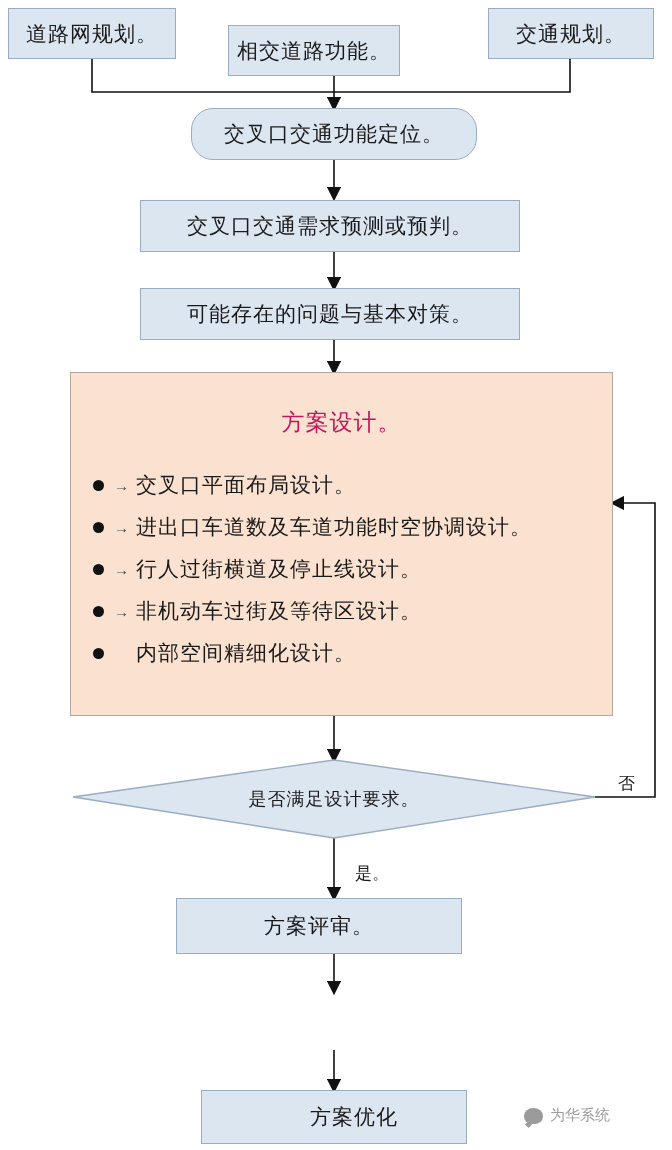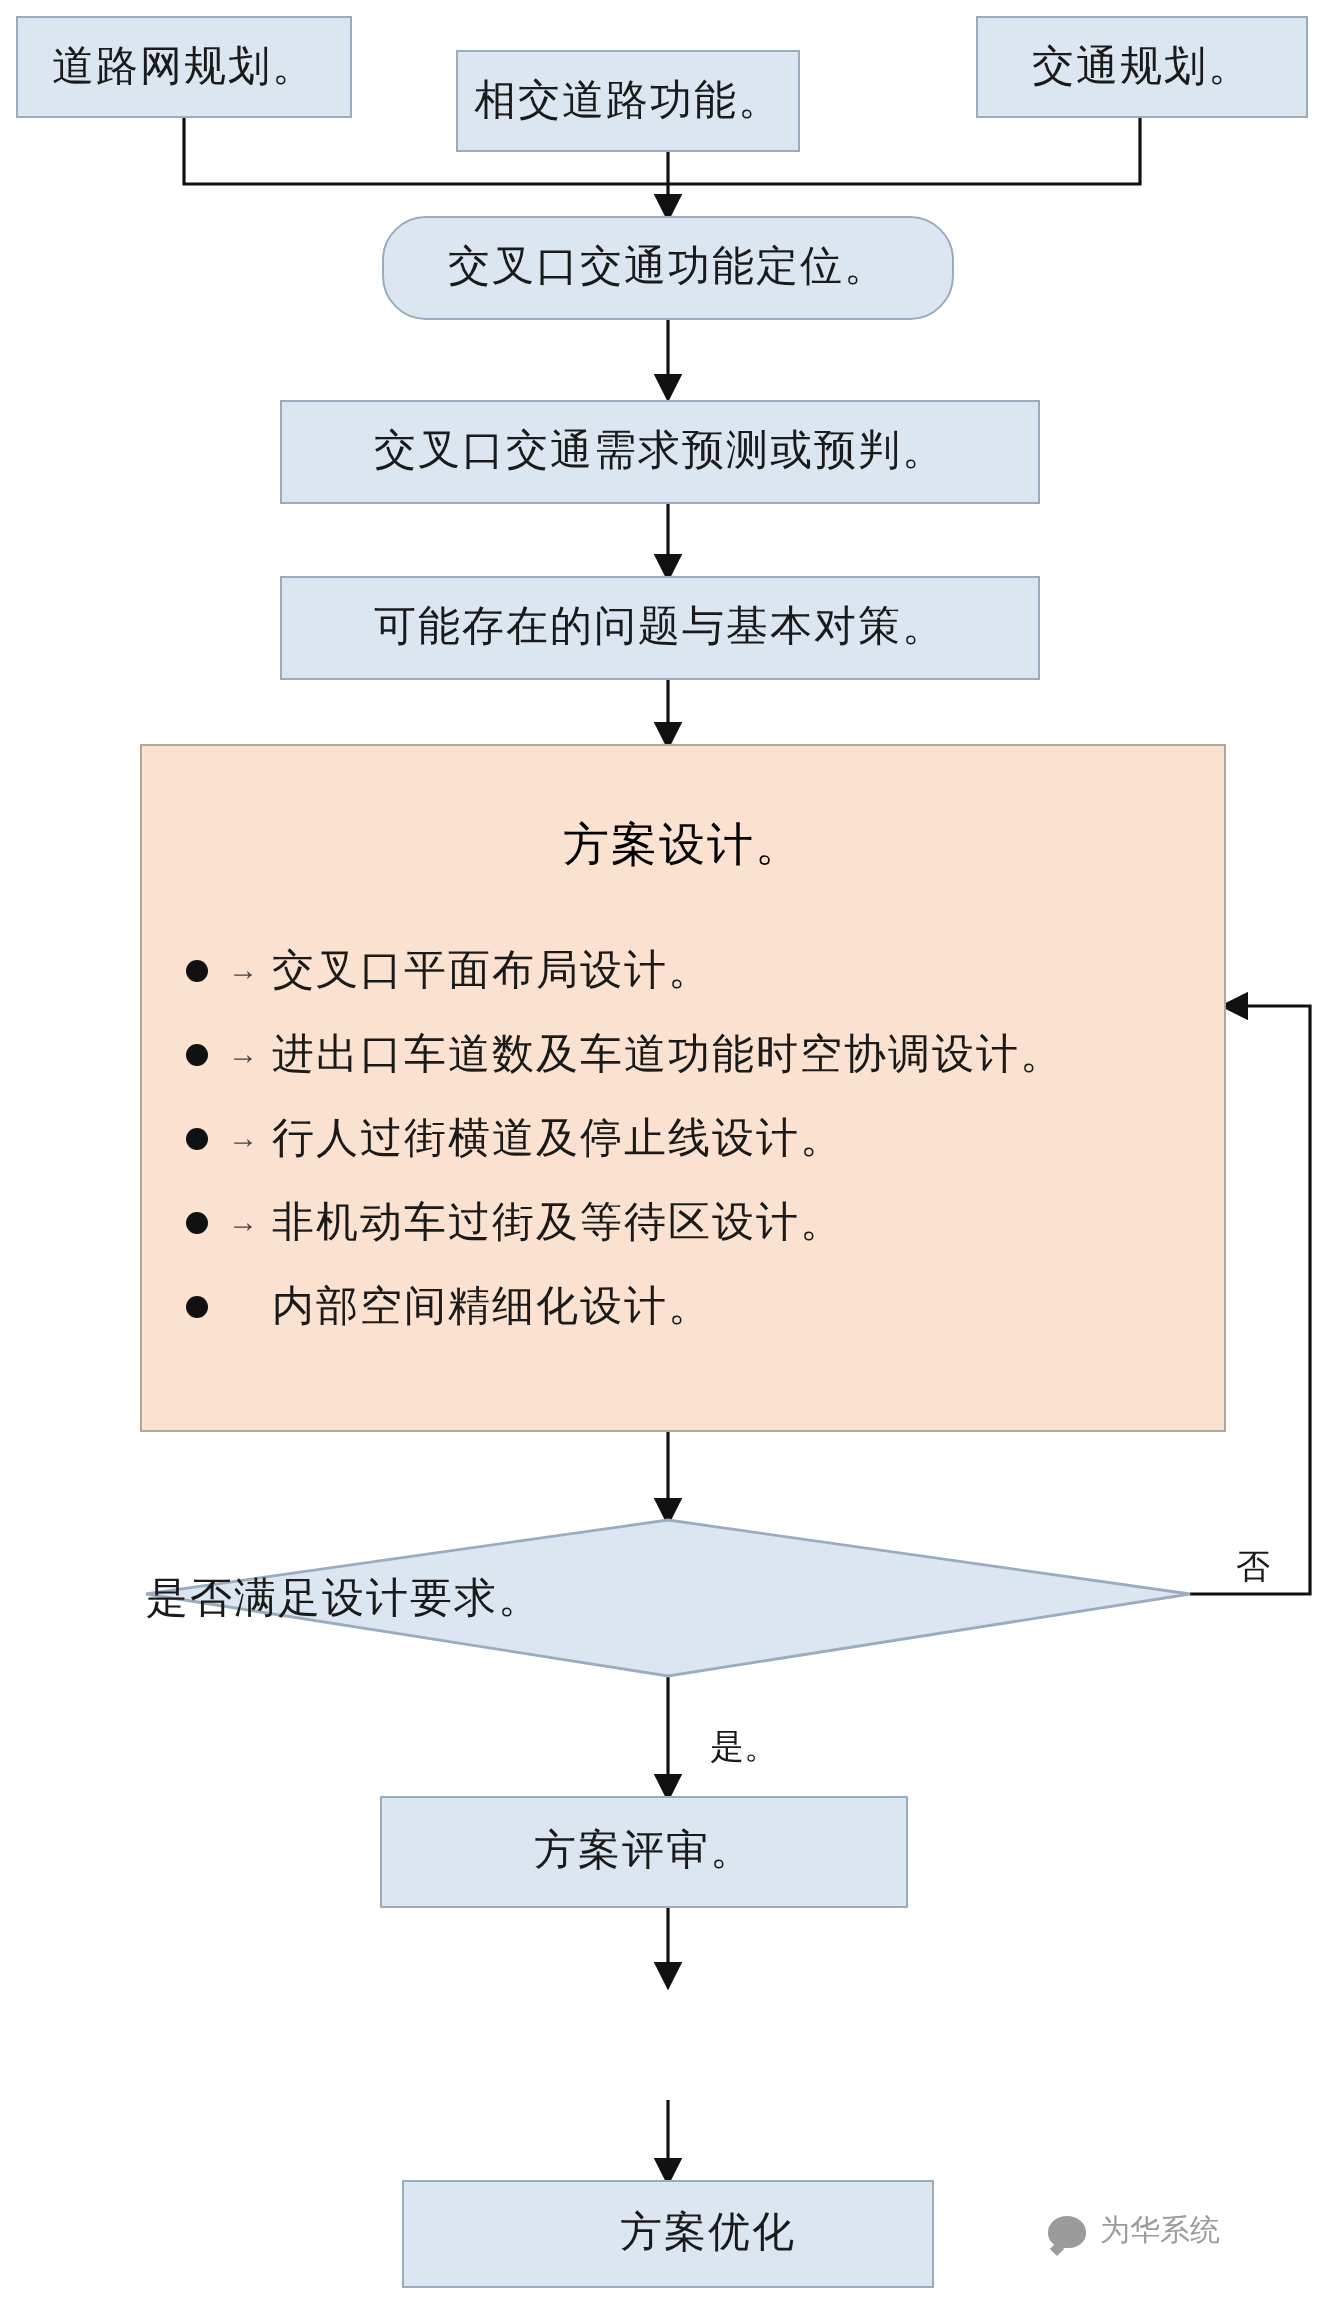--- a/index.html
+++ b/index.html
@@ -33,21 +33,21 @@
   }
   .panel {
     position: absolute;
     box-sizing: border-box;
     background: #fbe2d0;
     border: 1px solid #b0a79e;
   }
   .panel-title {
     text-align: center;
     font-size: 23px;
-    color: #000000;
+    color: #be185d;
     letter-spacing: 1px;
     margin-top: 34px;
   }
   .bullets {
     margin: 26px 0 0 0;
     padding: 0;
     list-style: none;
   }
   .bullets li {
     display: flex;
@@ -73,24 +73,24 @@
     color: #444;
     font-size: 15px;
     flex: 0 0 auto;
   }
   .diamond-wrap {
     position: absolute;
   }
   .diamond-label {
     position: absolute;
     width: 100%;
-    text-align: left;
+    text-align: center;
     top: 50%;
     transform: translateY(-50%);
-    font-size: 21px;
+    font-size: 18px;
     letter-spacing: 1px;
     color: #1a1a1a;
     pointer-events: none;
   }
   .edge-label {
     position: absolute;
     font-size: 17px;
     color: #1a1a1a;
   }
   svg.wires {
@@ -213,21 +213,21 @@
     </ul>
   </div>
 
   <div class="diamond-wrap" style="left:73px; top:760px; width:522px; height:78px;">
     <div class="diamond-label">是否满足设计要求。</div>
   </div>
 
   <div class="edge-label" style="left:355px; top:862px;">是。</div>
   <div class="edge-label" style="left:618px; top:772px;">否</div>
 
-  <div class="node" style="left:190px; top:898px; width:264px; height:56px;">
+  <div class="node" style="left:176px; top:898px; width:286px; height:56px;">
     <span>方案评审。</span>
   </div>
   <div class="node" style="left:201px; top:1090px; width:266px; height:54px;padding-left:40px;">
     <span>方案优化</span>
   </div>
 
   <div class="watermark" style="left:524px; top:1106px;">
     <span class="wechat-badge"></span>
     <span>为华系统</span>
   </div>

